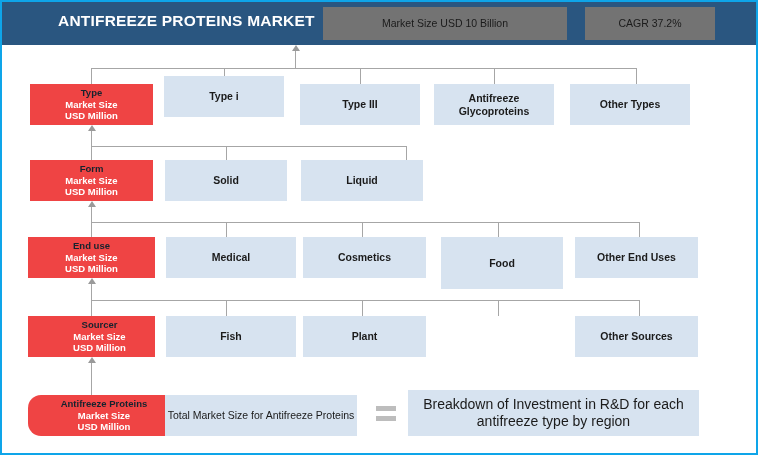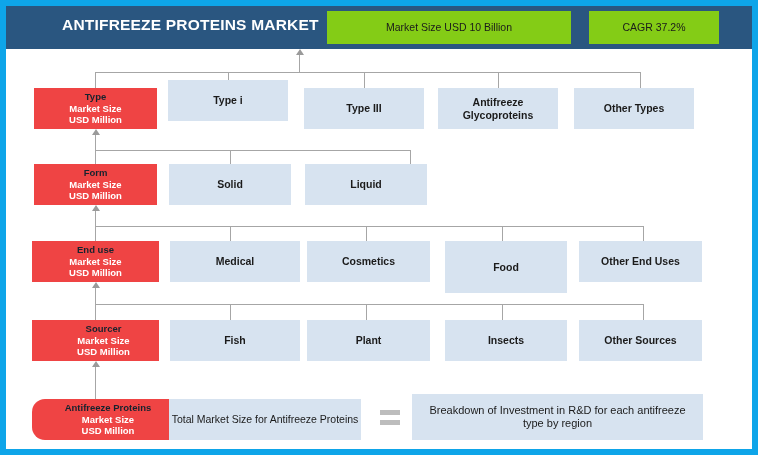--- a/index.html
+++ b/index.html
@@ -5,42 +5,42 @@
   * { box-sizing: border-box; margin: 0; padding: 0; }
   html, body {
     width: 758px; height: 455px;
     background: #ffffff;
     font-family: "Liberation Sans", sans-serif;
   }
   #page {
     position: relative;
     width: 758px; height: 455px;
     background: #ffffff;
-    border: 6px solid #0ea5e9;
+    border: 2px solid #0ea5e9;
     overflow: hidden;
   }
 
   
   .header-bar {
     position: absolute; left: 0; top: 0;
     width: 758px; height: 43px;
     background: #2a5680;
   }
   .header-title {
     position: absolute; left: 56px; top: 10px;
     width: 250px;
     color: #ffffff;
     font-size: 15.5px;
     font-weight: bold;
     letter-spacing: 0.2px;
     white-space: nowrap;
   }
   .header-chip {
     position: absolute;
-    background: #84cc16;
+    background: #737373;
     color: #1b1b1b;
     font-size: 10.5px;
     display: flex; align-items: center; justify-content: center;
     text-align: left;
     line-height: 1.2;
   }
   #chip-size { left: 321px; top: 5px; width: 244px; height: 33px; }
   #chip-cagr { left: 583px; top: 5px; width: 130px; height: 33px; }
 
   
@@ -59,21 +59,21 @@
   .node.label .t2, .node.label .t3 { color: #ffffff; font-weight: bold; }
   .node.leaf {
     background: #d7e3f0;
     color: #1b1b1b;
     font-size: 10.5px;
     font-weight: bold;
   }
   .node.wide {
     background: #d7e3f0;
     color: #1b1b1b;
-    font-size: 11px;
+    font-size: 14px;
     font-weight: normal;
   }
 
   
   .hline { position: absolute; height: 1px; background: #a6a6a6; }
   .vline { position: absolute; width: 1px; background: #a6a6a6; }
   .uparrow { position: absolute; width: 1px; background: #a6a6a6; }
   .uparrow::before {
     content: ""; position: absolute; left: -3.5px; top: -5px;
     border-left: 4px solid transparent;
@@ -160,21 +160,20 @@
   <div class="vline" style="left:496px; top:298px; height:16px;"></div>
   <div class="vline" style="left:637px; top:298px; height:16px;"></div>
 
   <div class="node label" style="left:26px; top:314px; width:127px; height:41px;padding-left:16px;">
     <span class="t1">Sourcer</span>
     <span class="t2">Market Size</span>
     <span class="t3">USD Million</span>
   </div>
   <div class="node leaf" style="left:164px; top:314px; width:130px; height:41px;">Fish</div>
   <div class="node leaf" style="left:301px; top:314px; width:123px; height:41px;">Plant</div>
-  <div class="node leaf" style="left:439px; top:314px; width:122px; height:41px;">Insects</div>
   <div class="node leaf" style="left:573px; top:314px; width:123px; height:41px;">Other Sources</div>
 
   <div class="uparrow" style="left:89px; top:360px; height:33px;"></div>
 
   <div class="node label" style="left:26px; top:393px; width:152px; height:41px;border-radius:13px;">
     <span class="t1">Antifreeze Proteins</span>
     <span class="t2">Market Size</span>
     <span class="t3">USD Million</span>
   </div>
   <div class="node wide" style="left:163px; top:393px; width:192px; height:41px; font-size:10.5px;">Total Market Size for Antifreeze Proteins</div>

